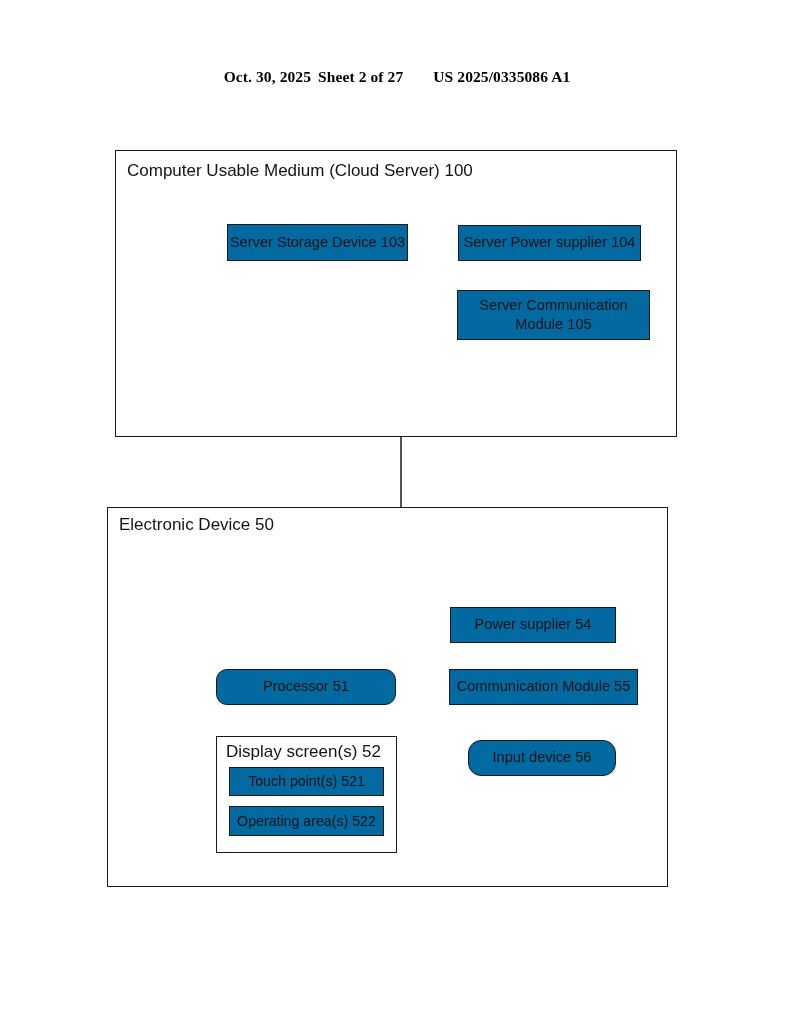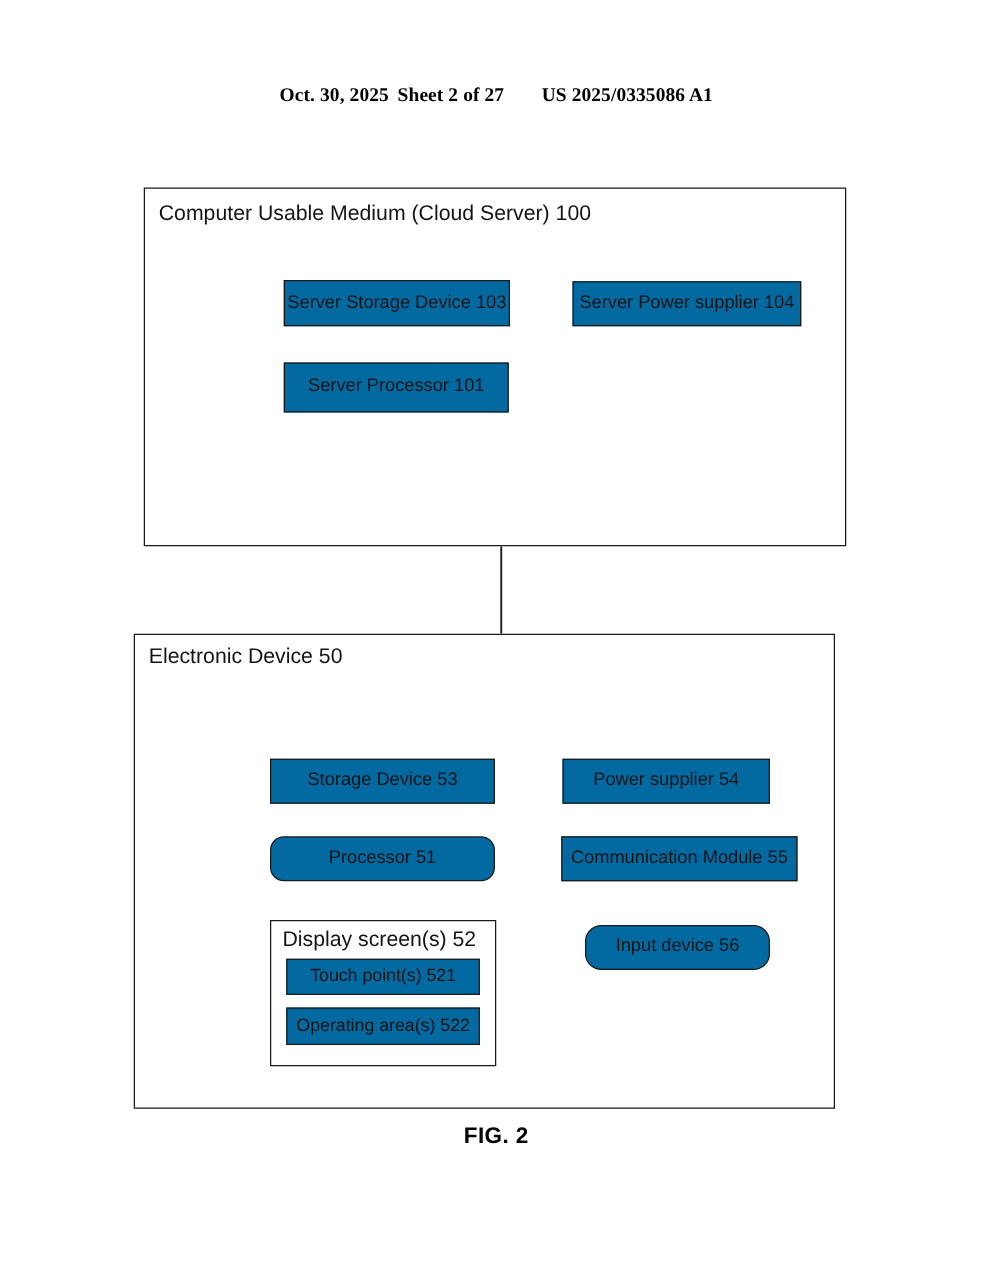--- a/index.html
+++ b/index.html
@@ -161,32 +161,29 @@
   <div class="outer-label" style="left:127px; top:161px;">Computer Usable Medium (Cloud Server) 100</div>
 
   <div class="box" style="left:227px; top:224px; width:181px; height:37px;">
     <span>Server Storage Device 103</span>
   </div>
 
   <div class="box" style="left:458px; top:225px; width:183px; height:36px;">
     <span>Server Power supplier 104</span>
   </div>
 
-  <div class="box" style="left:227px; top:290px; width:180px; height:40px;">
-    <span>Server Processor 101</span>
-  </div>
-
+
+  <div class="box" style="left:457px; top:290px; width:193px; height:50px; padding:0 10px;">
+    <span>Server Communication Module 105</span>
+  </div>
 
 
   <div class="outer-box" style="left:107px; top:507px; width:561px; height:380px;"></div>
   <div class="outer-label" style="left:119px; top:515px;">Electronic Device 50</div>
 
-  <div class="box" style="left:216px; top:607px; width:180px; height:36px;">
-    <span>Storage Device 53</span>
-  </div>
 
   <div class="box" style="left:450px; top:607px; width:166px; height:36px;">
     <span>Power supplier 54</span>
   </div>
 
   <div class="box" style="left:216px; top:669px; width:180px; height:36px;border-radius:11px;">
     <span>Processor 51</span>
   </div>
 
   <div class="box" style="left:449px; top:669px; width:189px; height:36px;">
@@ -201,15 +198,14 @@
   </div>
 
   <div class="box" style="left:229px; top:806px; width:155px; height:30px; font-size:14.2px;">
     <span>Operating area(s) 522</span>
   </div>
 
   <div class="box" style="left:468px; top:740px; width:148px; height:36px;border-radius:13px;">
     <span>Input device 56</span>
   </div>
 
-  <div class="fig-caption">FIG. 2</div>
 
 </div>
 
 </body></html>

